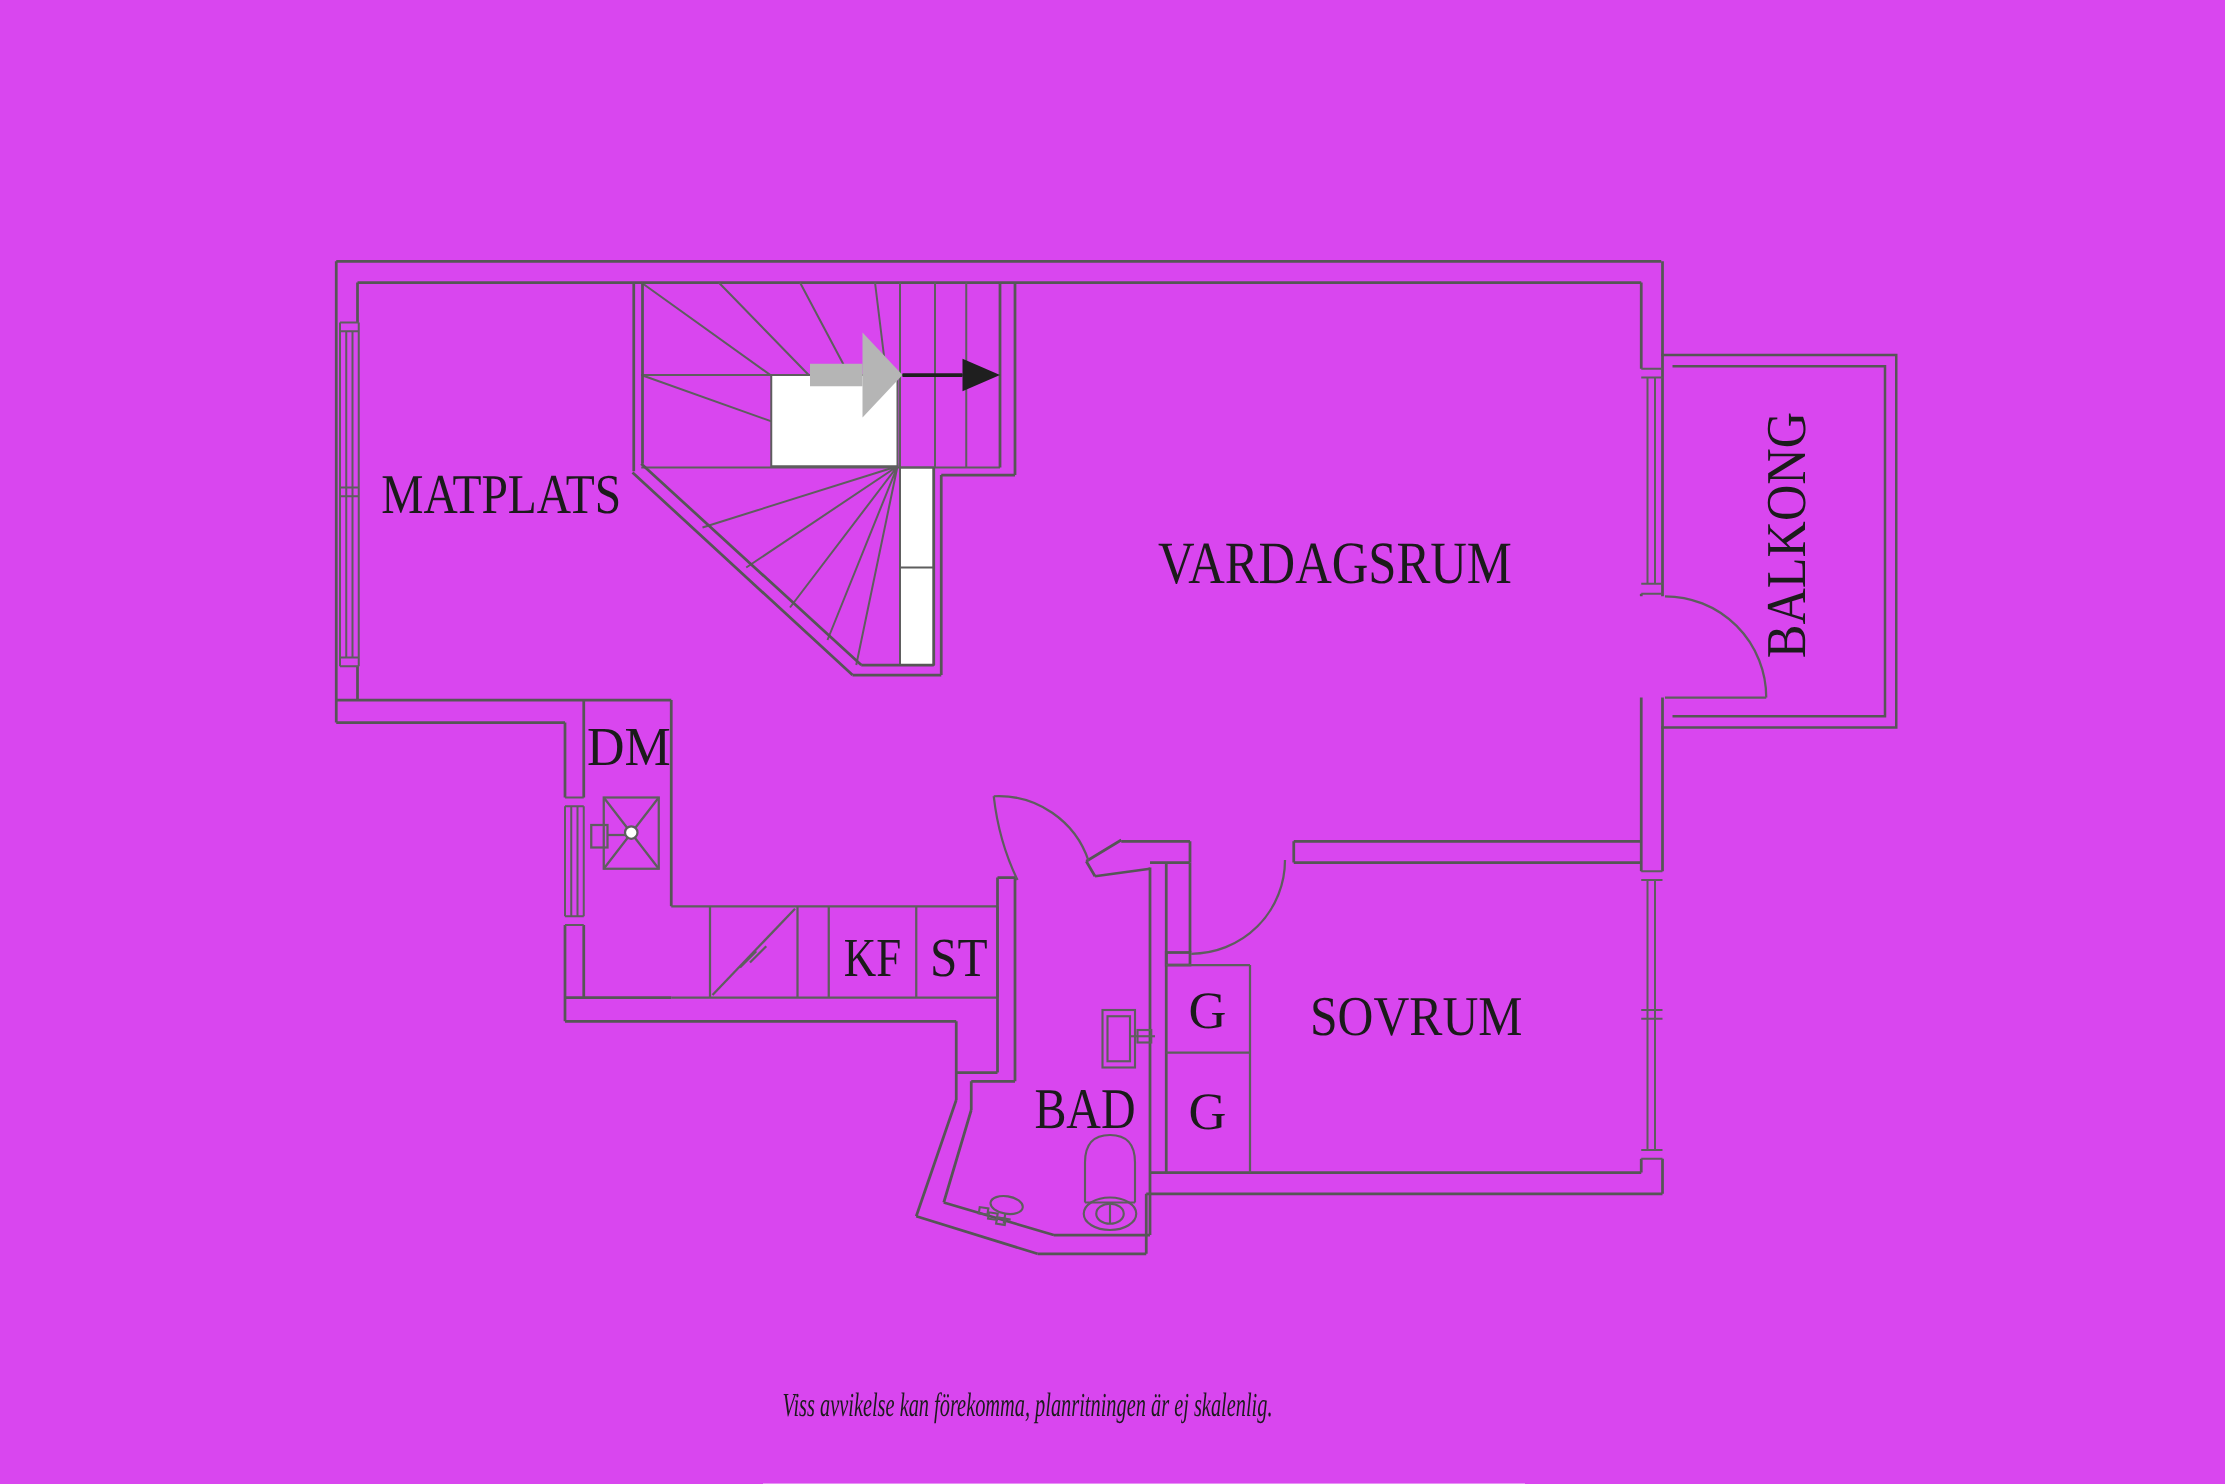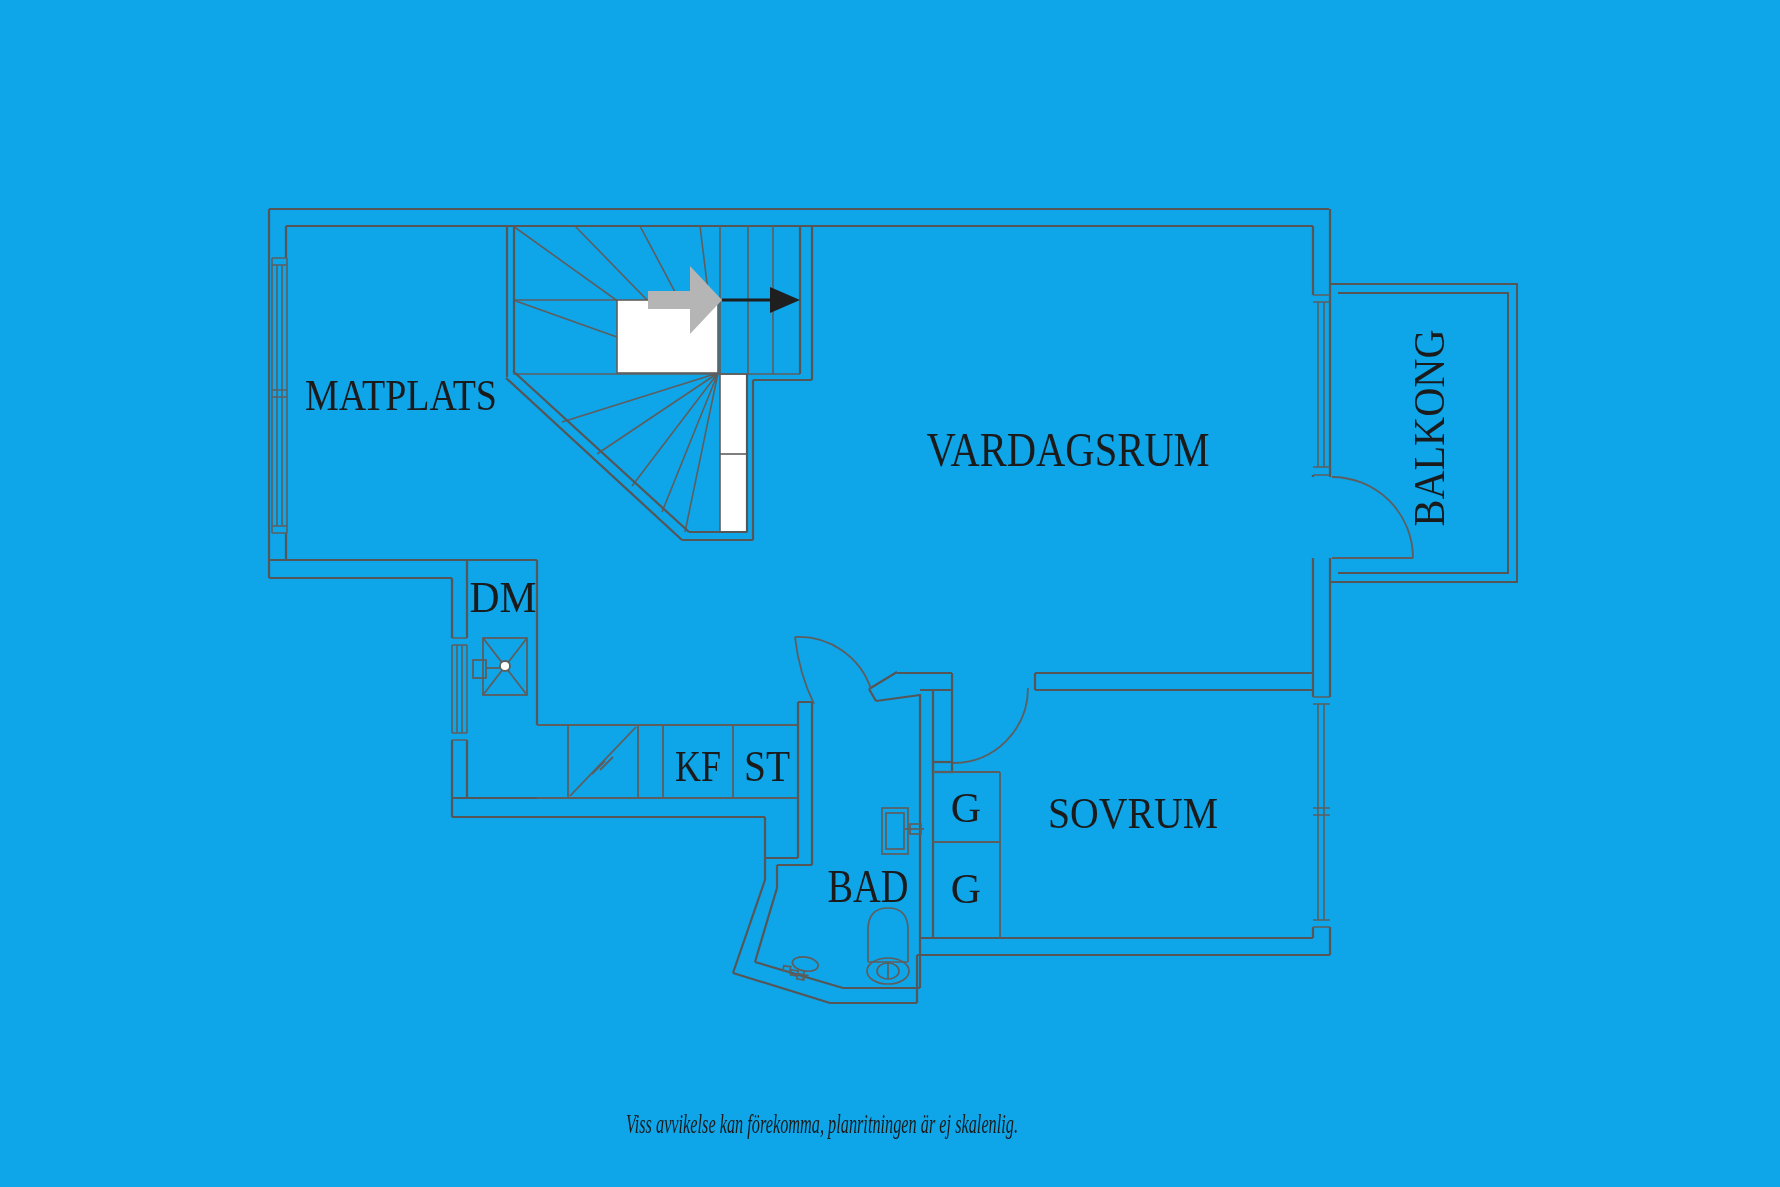--- a/index.html
+++ b/index.html
@@ -1,16 +1,16 @@
 <!DOCTYPE html>
 <html><head>
 <meta charset="utf-8">
 <style>
   html,body{margin:0;padding:0;background:#fff;}
-  #canvas{position:relative;width:1780px;height:1187px;background:#0ea5e9;overflow:hidden;
+  #canvas{position:relative;width:1780px;height:1187px;background:#d946ef;overflow:hidden;
           font-family:"Liberation Serif", serif;}
   svg{position:absolute;left:0;top:0;}
   .room-label{fill:#1b1b1b;font-family:"Liberation Serif",serif;}
   .disclaimer{fill:#1b1b1b;font-style:italic;font-family:"Liberation Serif",serif;}
 </style>
 </head>
 <body>
 
 <div id="canvas">
 <svg width="1780" height="1187" viewBox="0 0 1780 1187">

